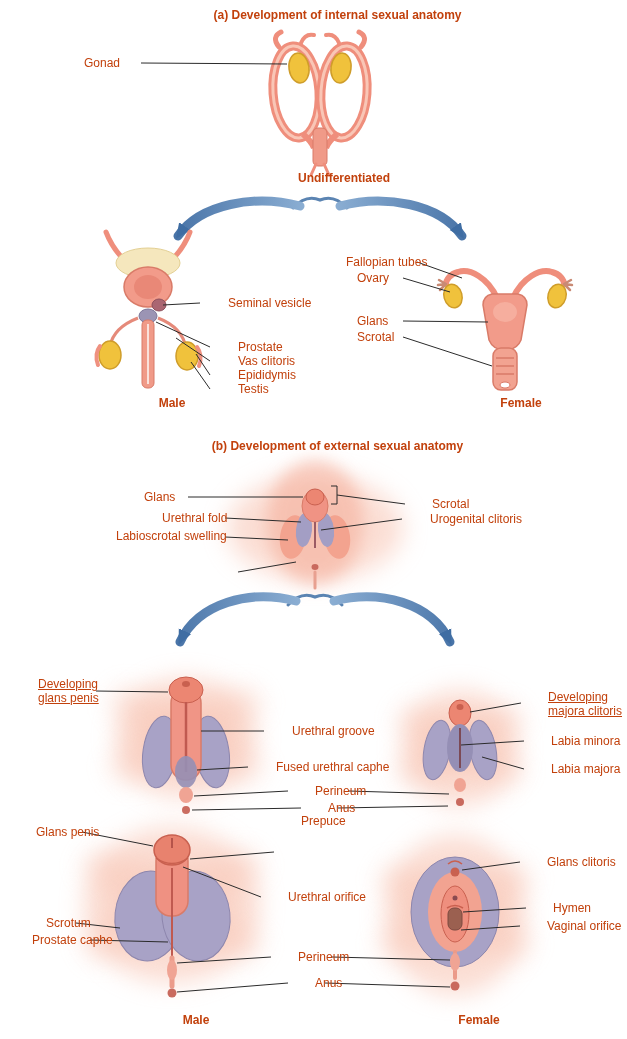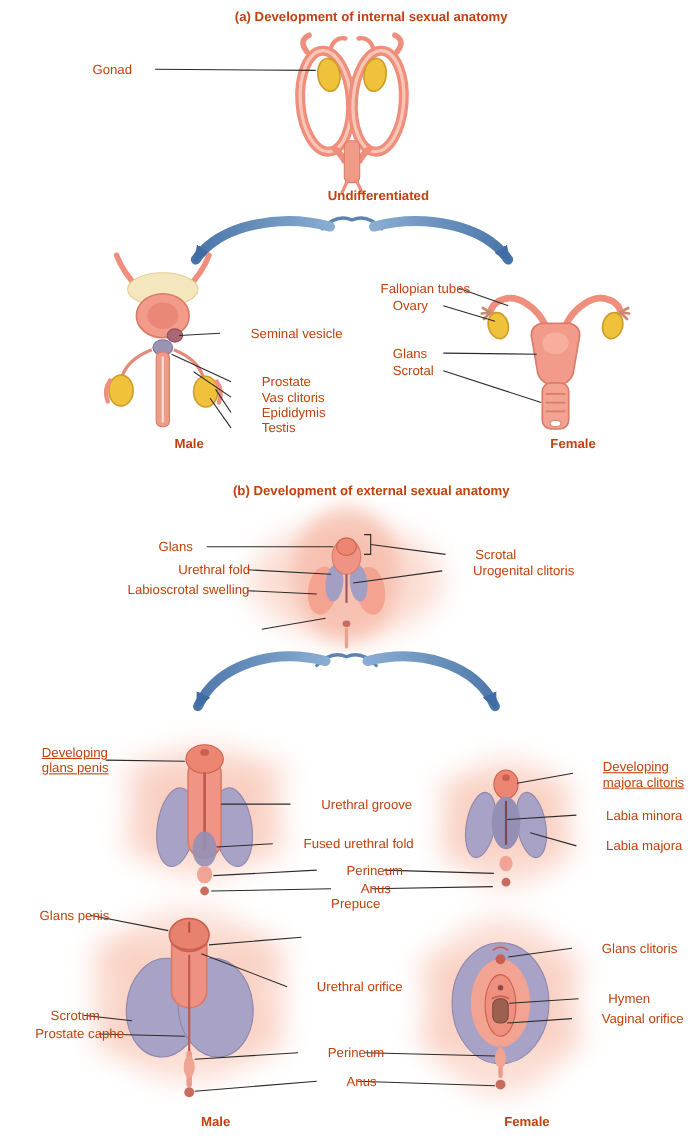--- a/index.html
+++ b/index.html
@@ -248,21 +248,21 @@
 
 <div class="lbl b c" style="left:0;top:439px;width:627px">(b) Development of external sexual anatomy</div>
 <div class="lbl r" style="left:120px;top:490px;width:66px">Glans</div>
 <div class="lbl r" style="left:138px;top:511px;width:84px">Urethral fold</div>
 <div class="lbl r" style="left:92px;top:529px;width:130px">Labioscrotal swelling</div>
 <div class="lbl" style="left:408px;top:497px">Scrotal</div>
 <div class="lbl" style="left:406px;top:512px">Urogenital clitoris</div>
 
 <div class="lbl wrap" style="left:14px;top:677px;width:82px">Developing glans penis</div>
 <div class="lbl" style="left:268px;top:724px">Urethral groove</div>
-<div class="lbl" style="left:252px;top:760px">Fused urethral fold</div>
+<div class="lbl" style="left:252px;top:760px">Fused urethral caphe</div>
 <div class="lbl" style="left:291px;top:784px">Perineum</div>
 <div class="lbl" style="left:304px;top:801px">Anus</div>
 <div class="lbl wrap" style="left:524px;top:690px;width:92px">Developing majora clitoris</div>
 <div class="lbl" style="left:527px;top:734px">Labia minora</div>
 <div class="lbl" style="left:527px;top:762px">Labia majora</div>
 
 <div class="lbl" style="left:12px;top:825px">Glans penis</div>
 <div class="lbl" style="left:277px;top:814px">Prepuce</div>
 <div class="lbl" style="left:523px;top:855px">Glans clitoris</div>
 <div class="lbl" style="left:264px;top:890px">Urethral orifice</div>

